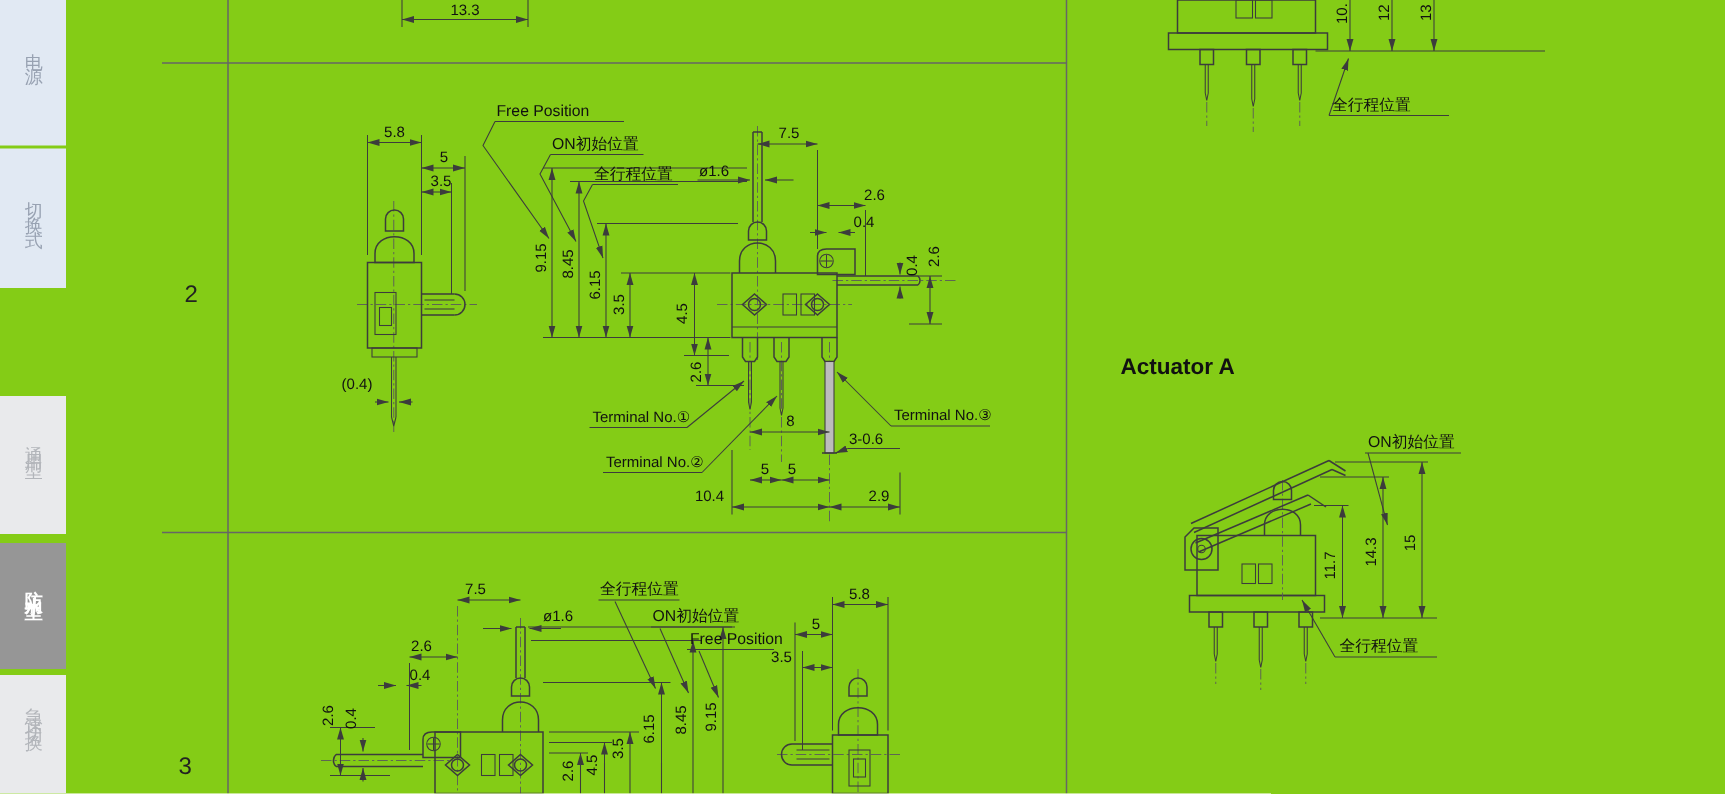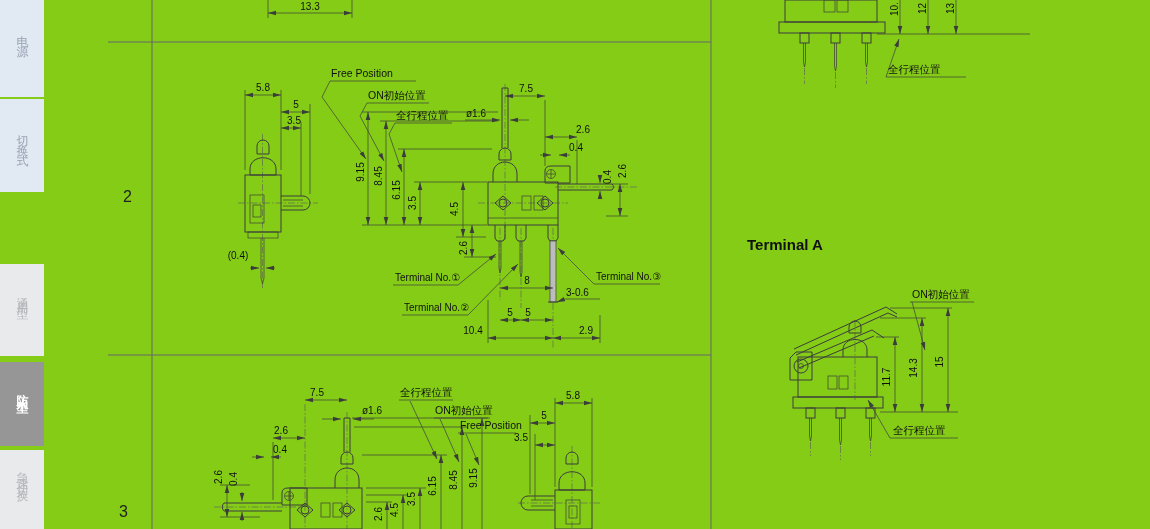--- a/index.html
+++ b/index.html
@@ -414,15 +414,15 @@
       <span style="letter-spacing:4px;">防水型</span>
     </div>
     <div class="side-tab tab-gray" style="top:450px;height:79px;padding-top:12px;">
       <span style="letter-spacing:6px;">急速切换</span>
     </div>
   </nav>
 
   <div class="rownum" style="left:123px;top:188px;">2</div>
   <div class="rownum" style="left:119px;top:503px;">3</div>
 
-  <div class="heading" style="left:747px;top:236px;">Terminal A</div>
+  <div class="heading" style="left:747px;top:236px;">Actuator A</div>
 
 </div>
 
 </body></html>

